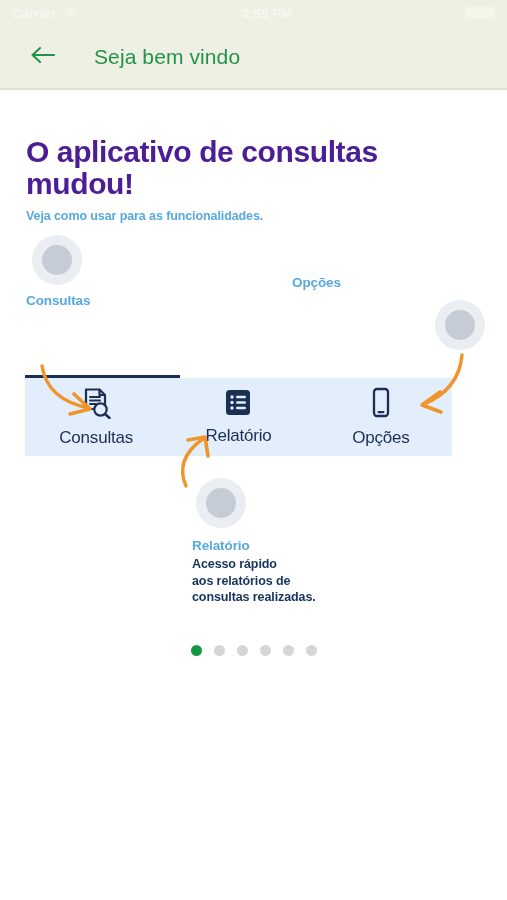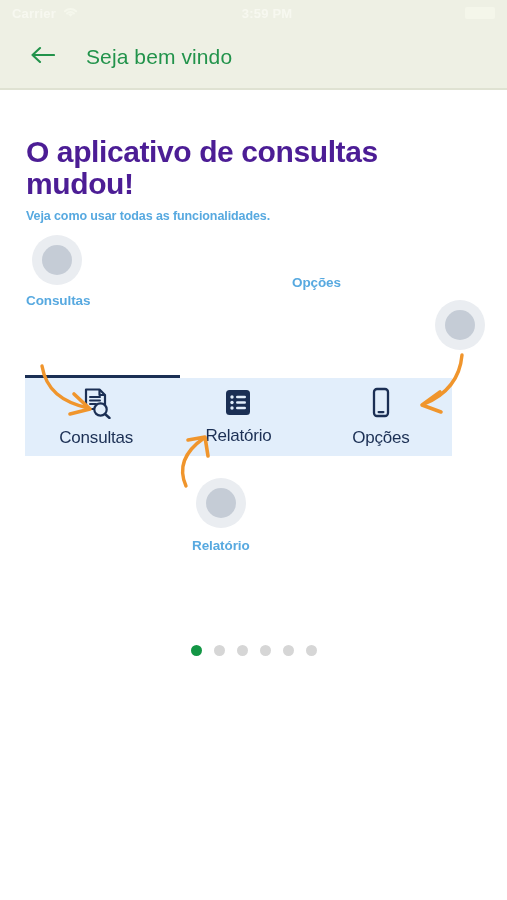--- a/index.html
+++ b/index.html
@@ -78,21 +78,21 @@
     height: 40px;
     display: flex;
     align-items: center;
     justify-content: center;
     cursor: pointer;
   }
   .nav-title {
     color: #22934b;
     font-size: 21px;
     font-weight: 400;
-    margin-left: 24px;
+    margin-left: 32px;
     letter-spacing: .1px;
   }
   .nav-divider {
     position: absolute;
     top: 88px; left: 0;
     width: 507px;
     height: 2px;
     background: #dfe2d2;
   }
 
@@ -255,37 +255,40 @@
           <path d="M11 3 L3.5 10 L11 17 M3.5 10 L25 10" stroke="#22934b" stroke-width="2.1" fill="none" stroke-linecap="round" stroke-linejoin="round"></path>
         </svg>
       </span>
     </div>
     <div class="nav-title">Seja bem vindo</div>
   </div>
   <div class="nav-divider"></div>
 
   <div class="headline">
     <h1>O aplicativo de consultas mudou!</h1>
-    <div class="sub">Veja como usar todas as funcionalidades.</div>
+    <div class="sub">Veja como usar para as funcionalidades.</div>
   </div>
 
   <div class="touch-dot" id="dot-consultas"></div>
   <div class="touch-dot" id="dot-opcoes"></div>
   <div class="touch-dot" id="dot-relatorio"></div>
 
   <div class="callout" id="callout-consultas">
     <div class="c-title">Consultas</div>
   </div>
 
   <div class="callout" id="callout-opcoes">
     <div class="c-title">Opções</div>
   </div>
 
   <div class="callout" id="callout-relatorio">
     <div class="c-title">Relatório</div>
+    <div class="c-body">Acesso rápido
+aos relatórios de
+consultas realizadas.</div>
   </div>
 
   <div class="tabbar-wrap">
     <div class="tab-indicator"></div>
     <div class="tabbar">
 
       <div class="tab">
         <span class="tab-icon">
           <svg width="30" height="32" viewBox="0 0 30 32">
             <path d="M5 2.5 H18.5 L24 8 V22 H5 Z" fill="none" stroke="#1b2f54" stroke-width="2.2" stroke-linejoin="round"></path>

